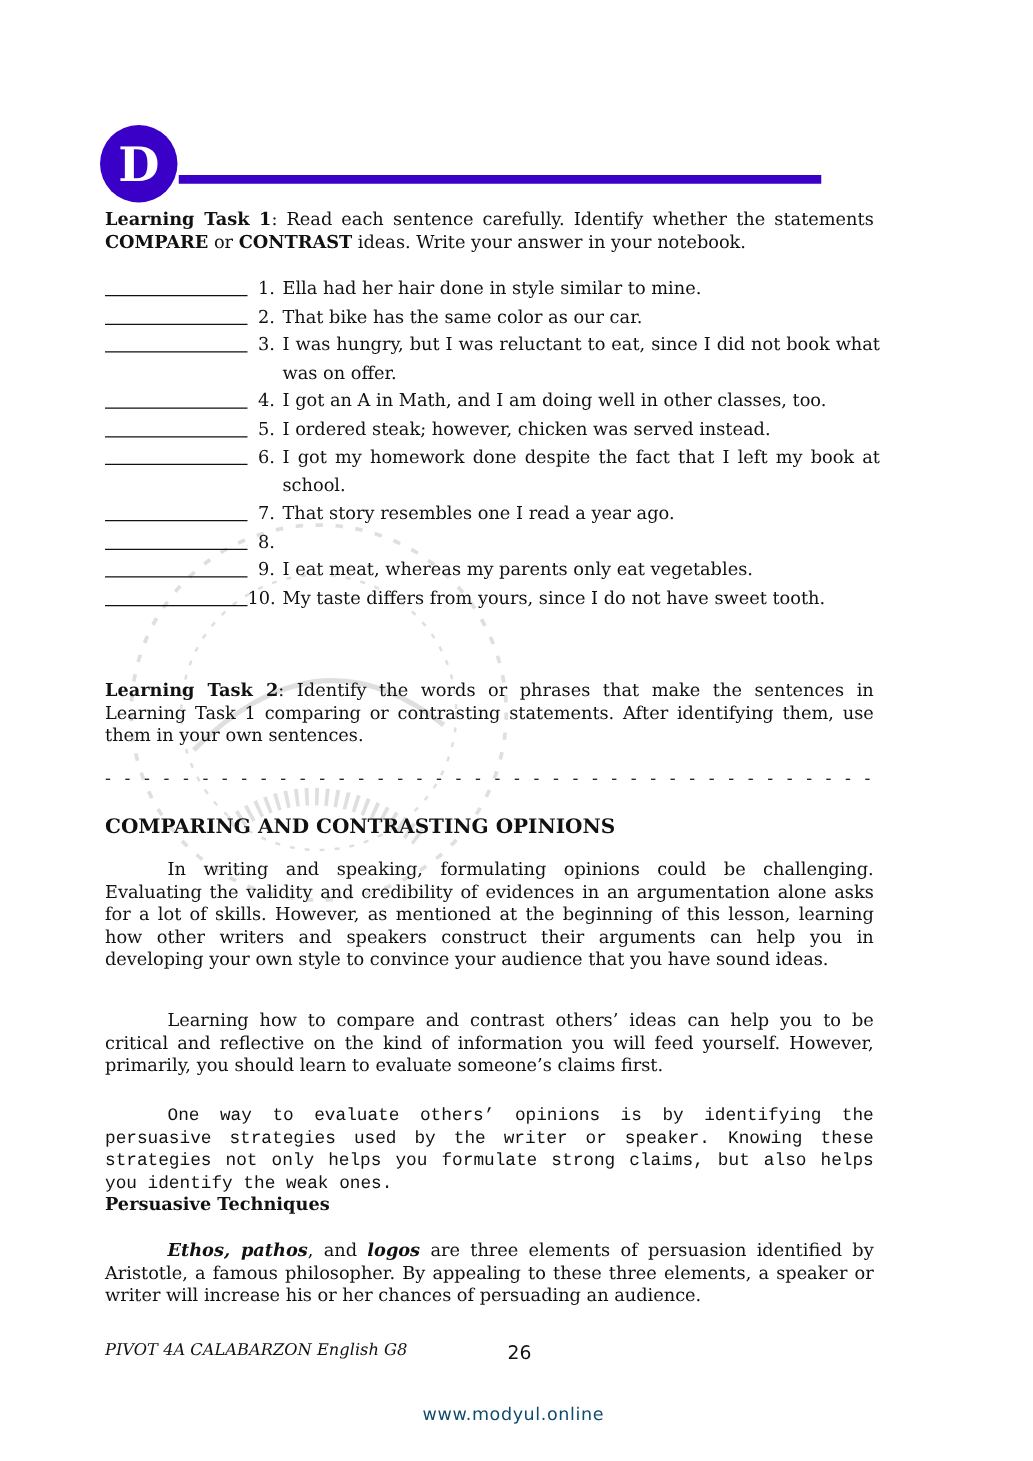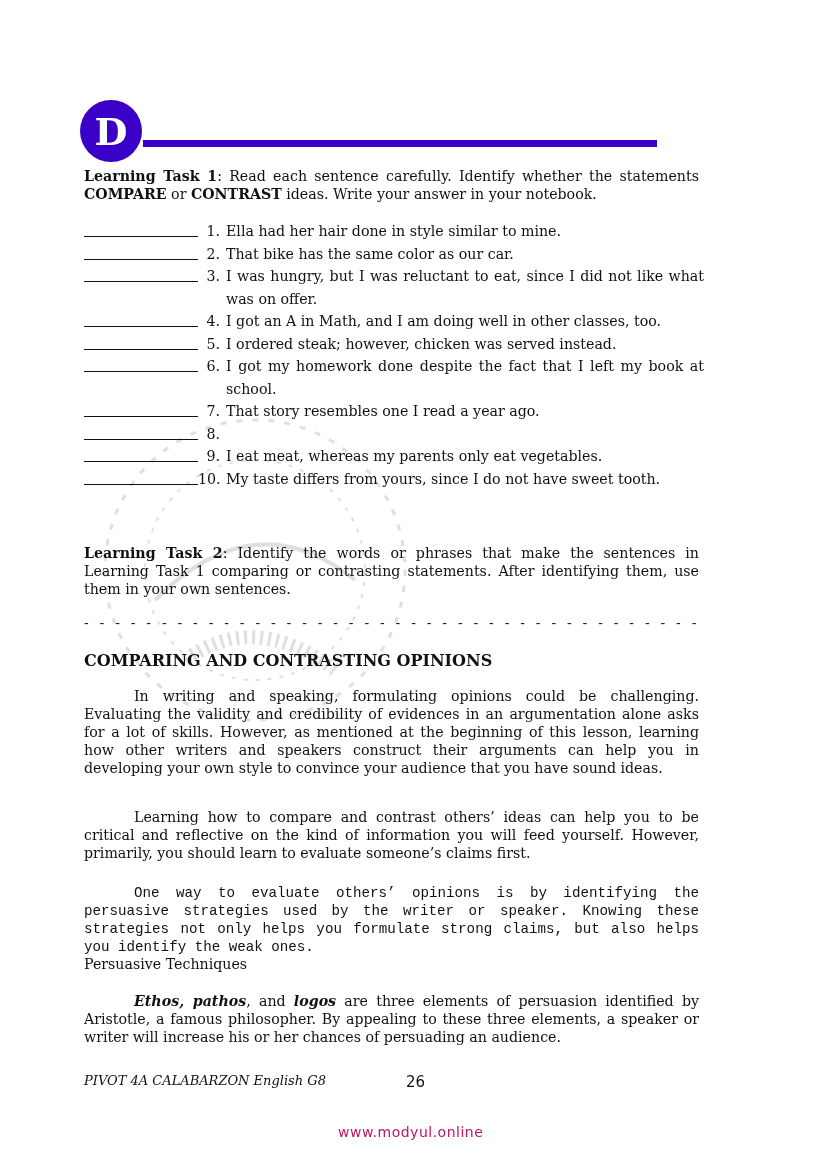--- a/index.html
+++ b/index.html
@@ -24,27 +24,27 @@
   .num { width: 22px; flex: none; text-align: right; padding-right: 0; }
   .item-text { flex: 1; padding-left: 6px; text-align: justify; }
   .item-text.wrap { line-height: 22.5px; }
 
   .task2 { top: 544px; }
   .dashes { position: absolute; left: 84px; top: 615px; width: 615px; font-size: 14px; letter-spacing: 3.2px; white-space: nowrap; overflow: hidden; color: #222; }
   .heading { position: absolute; left: 84px; top: 651px; font-weight: bold; font-size: 16px; }
   .para1 { top: 687px; }
   .para2 { top: 808px; }
   .para3 { top: 884px; font-family: Liberation Mono, monospace; }
-  .subheading { position: absolute; left: 84px; top: 956px; font-weight: normal; font-size: 14.2px; text-align: right; }
+  .subheading { position: absolute; left: 84px; top: 956px; font-weight: bold; font-size: 14.2px; text-align: right; }
   .para4 { top: 992px; }
   .indent { display: inline-block; width: 50px; }
 
   .footer { position: absolute; left: 84px; top: 1073px; font-style: italic; font-size: 13px; }
   .pagenum { position: absolute; left: 406px; top: 1073px; font-family: "DejaVu Sans", sans-serif; font-size: 15px; }
-  .watermark { position: absolute; left: 338px; top: 1124px; font-family: "DejaVu Sans", sans-serif; font-size: 14px; color: #be185d; letter-spacing: 0.5px; }
+  .watermark { position: absolute; left: 338px; top: 1124px; font-family: "DejaVu Sans", sans-serif; font-size: 14px; color: #0c4a6e; letter-spacing: 0.5px; }
 
   .bg-mark { position: absolute; left: 95px; top: 380px; width: 320px; height: 380px; opacity: 0.18; pointer-events: none; }
 </style>
 </head>
 <body>
 
 <div class="page">
 
   <svg class="bg-mark" viewBox="0 0 320 380">
     <circle cx="160" cy="190" r="150" fill="none" stroke="#555" stroke-width="3" stroke-dasharray="6 10"></circle>
@@ -67,21 +67,21 @@
         <span class="item-text">Ella had her hair done in style similar to mine.</span>
       </div>
     <div class="item">
         <span class="blank"></span>
         <span class="num">2.</span>
         <span class="item-text">That bike has the same color as our car.</span>
       </div>
     <div class="item">
         <span class="blank"></span>
         <span class="num">3.</span>
-        <span class="item-text wrap">I was hungry, but I was reluctant to eat, since I did not like what was on offer.</span>
+        <span class="item-text wrap">I was hungry, but I was reluctant to eat, since I did not book what was on offer.</span>
       </div>
     <div class="item">
         <span class="blank"></span>
         <span class="num">4.</span>
         <span class="item-text">I got an A in Math, and I am doing well in other classes, too.</span>
       </div>
     <div class="item">
         <span class="blank"></span>
         <span class="num">5.</span>
         <span class="item-text">I ordered steak; however, chicken was served instead.</span>

